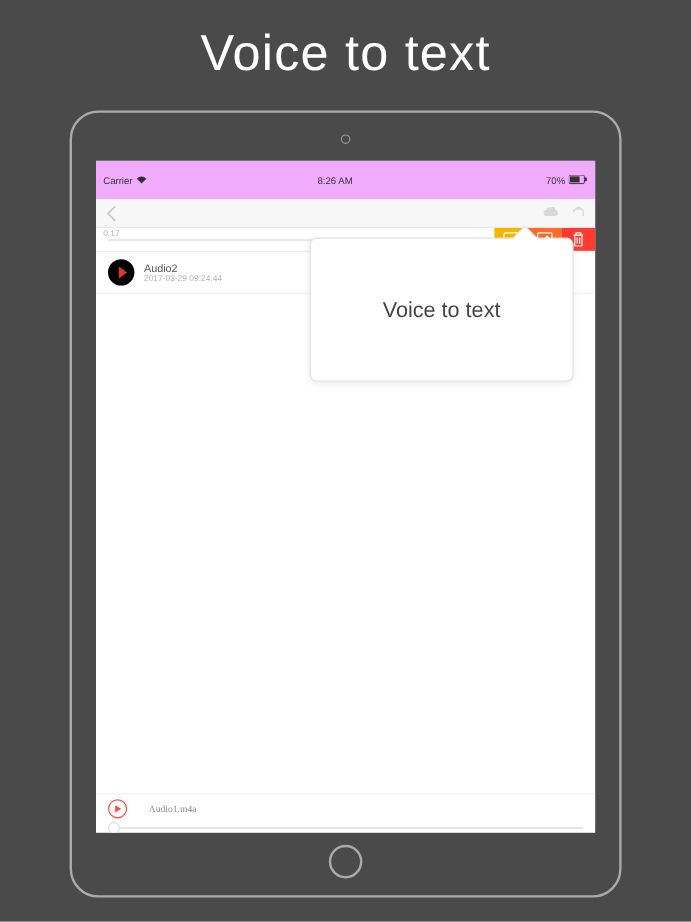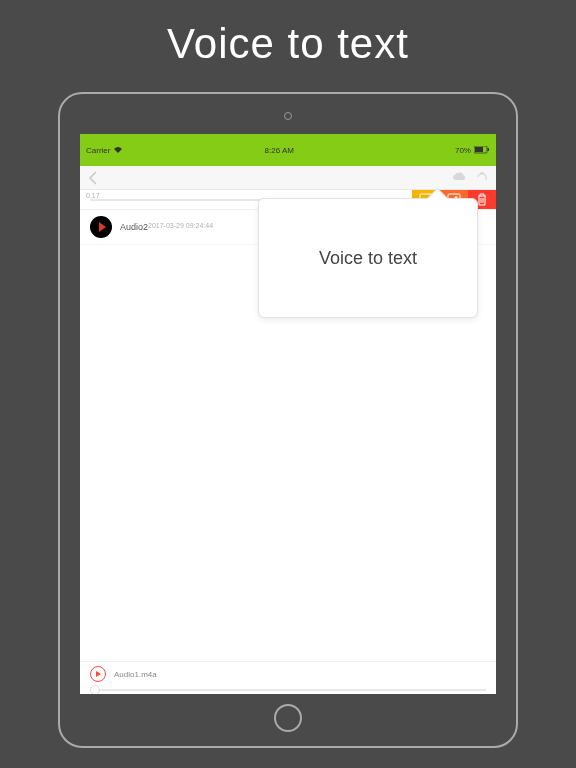--- a/index.html
+++ b/index.html
@@ -59,21 +59,21 @@
       overflow: hidden;
     }
     .status-bar {
       height: 14px;
       display: flex;
       align-items: center;
       justify-content: space-between;
       padding: 16px 6px;
       font-size: 8px;
       color: #333;
-      background: #84cc16;
+      background: #f0abfc;
     }
     .status-left { display: flex; align-items: center; gap: 3px; }
     .status-right { display: flex; align-items: center; gap: 3px; margin-left: 20px; }
     .nav-bar {
       height: 24px;
       background: #f7f7f7;
       border-bottom: 1px solid #e8e8e8;
       display: flex;
       align-items: center;
       justify-content: space-between;
@@ -145,21 +145,21 @@
       align-items: center;
       justify-content: center;
     }
     .play-triangle-red {
       width: 0; height: 0;
       border-left: 7px solid #d93a2a;
       border-top: 5px solid transparent;
       border-bottom: 5px solid transparent;
       margin-left: 2px;
     }
-    .audio-meta { display: flex; flex-direction: row; }
+    .audio-meta { display: flex; flex-direction: column; }
     .audio-title { font-size: 9px; color: #555; }
     .audio-date { font-size: 7px; color: #b0b0b0; }
     .tooltip {
       position: absolute;
       top: 64px;
       right: 18px;
       width: 220px;
       height: 120px;
       background: #fff;
       border: 1px solid #e2e2e2;
@@ -189,23 +189,24 @@
       z-index: 1;
     }
     .bottom-row {
       position: absolute;
       left: 0;
       right: 0;
       bottom: 8px;
       padding: 4px 10px;
       display: flex;
       align-items: center;
-      gap: 8px;
+      gap: 18px;
       border-top: 1px solid #f0f0f0;
       background: #fff;
+      font-family: Liberation Serif, serif;
     }
     .play-circle-outline {
       width: 16px;
       height: 16px;
       border: 1.5px solid #ff4a3a;
       border-radius: 50%;
       display: flex;
       align-items: center;
       justify-content: center;
     }

